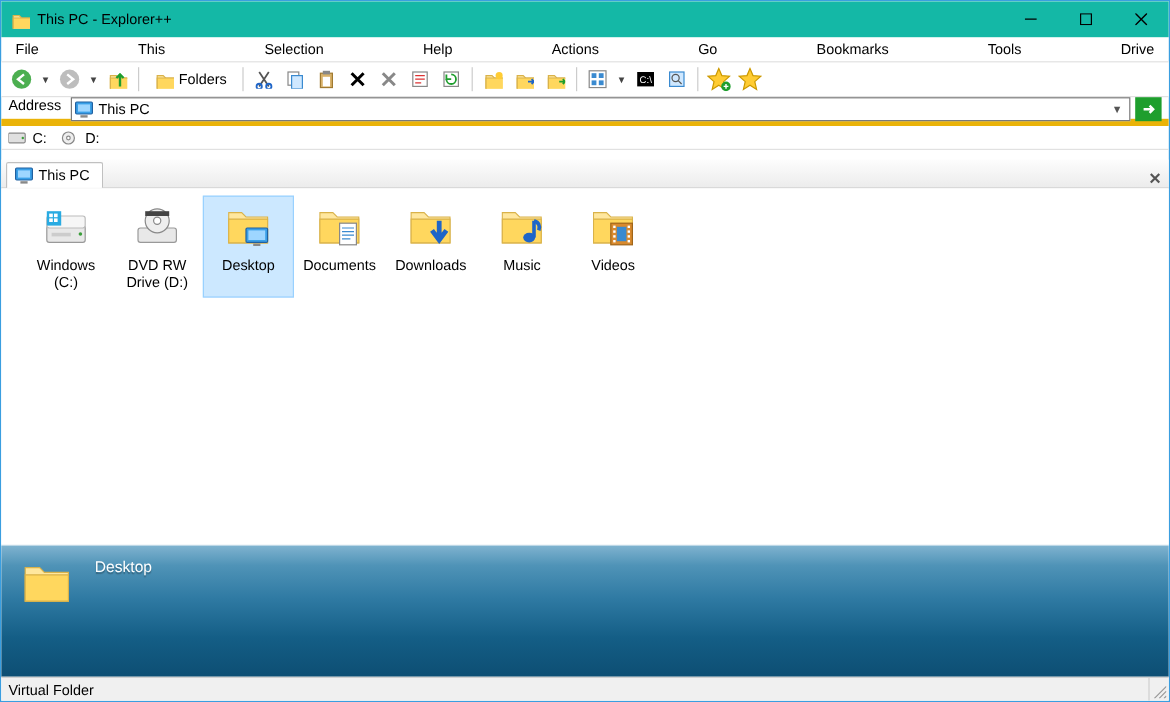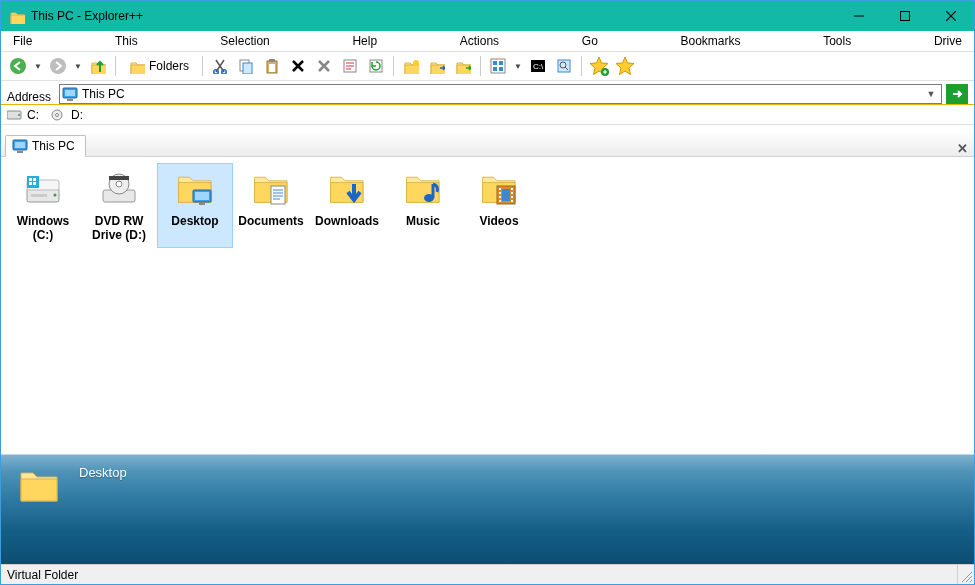--- a/index.html
+++ b/index.html
@@ -18,39 +18,39 @@
   .menubar .item { padding:1px 8px; }
 
   
   .toolbar { height:30px; border-top:1px solid #e1e1e1; border-bottom:1px solid #e1e1e1; display:flex; align-items:center; padding:0 6px; gap:4px; background:#fff; }
   .tb-btn { width:22px; height:22px; display:flex; align-items:center; justify-content:center; border:1px solid transparent; }
   .tb-sep { width:1px; height:20px; background:#ccc; margin:0 2px; }
   .tb-drop { width:10px; display:flex; align-items:center; justify-content:center; font-size:8px; color:#444; }
   .folders-btn { display:flex; align-items:center; gap:4px; height:22px; padding:0 6px; border:1px solid transparent;justify-content:flex-end; }
 
   
-  .addr-row { height:24px; display:flex; align-items:flex-end; padding:0 6px; gap:4px; border-bottom:1px solid #eab308; }
+  .addr-row { height:24px; display:flex; align-items:flex-start; padding:0 6px; gap:4px; border-bottom:6px solid #eab308; }
   .addr-label { padding-right:4px; }
   .addr-box { flex:1; height:20px; border:1px solid #7a7a7a; display:flex; align-items:center; padding:0 2px; background:#fff; }
   .addr-box .mon-icon { width:16px; height:16px; margin-right:4px; }
   .addr-box .text { flex:1; }
   .addr-box .dd { width:16px; text-align:center; font-size:9px; color:#555; }
   .go-btn { width:22px; height:20px; background:#1e9e2d; display:flex; align-items:center; justify-content:center; }
 
   
   .drives-row { height:20px; display:flex; align-items:center; padding:0 6px; gap:12px; border-bottom:1px solid #e1e1e1; }
   .drive { display:flex; align-items:center; gap:4px; }
 
   
   .tabbar { height:24px; background:linear-gradient(#fdfdfd,#ececec); border-bottom:1px solid #d0d0d0; display:flex; align-items:flex-end; padding:0; margin-top:8px; }
   .tab { height:22px; border:1px solid #c0c0c0; border-bottom:1px solid #fff; background:#fff; display:flex; align-items:center; gap:4px; padding:0 10px 0 6px; margin-left:4px; border-radius:2px 2px 0 0; position:relative; top:1px; }
   .tab-close { margin-left:auto; padding-right:6px; font-family:Arial; font-size:13px; font-weight:bold; color:#555; }
 
   
-  .content { flex:1; background:#fff; display:flex; flex-wrap:wrap; align-content:flex-start; padding:6px 4px; overflow:auto;font-weight:bold; }
+  .content { flex:1; background:#fff; display:flex; flex-wrap:wrap; align-content:flex-start; padding:6px 16px; overflow:auto; }
   .item-cell { width:76px; display:flex; flex-direction:column; align-items:center; text-align:center; padding:6px 2px 4px; margin:0 0 4px 0; border:1px solid transparent; }
   .item-cell.selected { background:#cce8ff; border:1px solid #99d1ff; }
   .item-cell .ico { width:40px; height:40px; display:flex; align-items:center; justify-content:center; }
   .item-cell .lbl { margin-top:4px; line-height:1.2; font-size:12px; word-wrap:break-word; max-width:72px; }
 
   
   .info-panel { height:110px; background:linear-gradient(#7eb2cf 0%, #4f93b7 15%, #2f7aa3 40%, #145e86 70%, #0d4e73 100%); border-top:1px solid #bcd7e6; display:flex; align-items:flex-start; padding:10px 16px; gap:14px; color:#fff; font-size:13px; }
   .info-panel .big-ico { width:48px; height:48px; }
   .info-panel .name { color:#fff; text-shadow:0 1px 1px rgba(0,0,0,0.3); }
 

